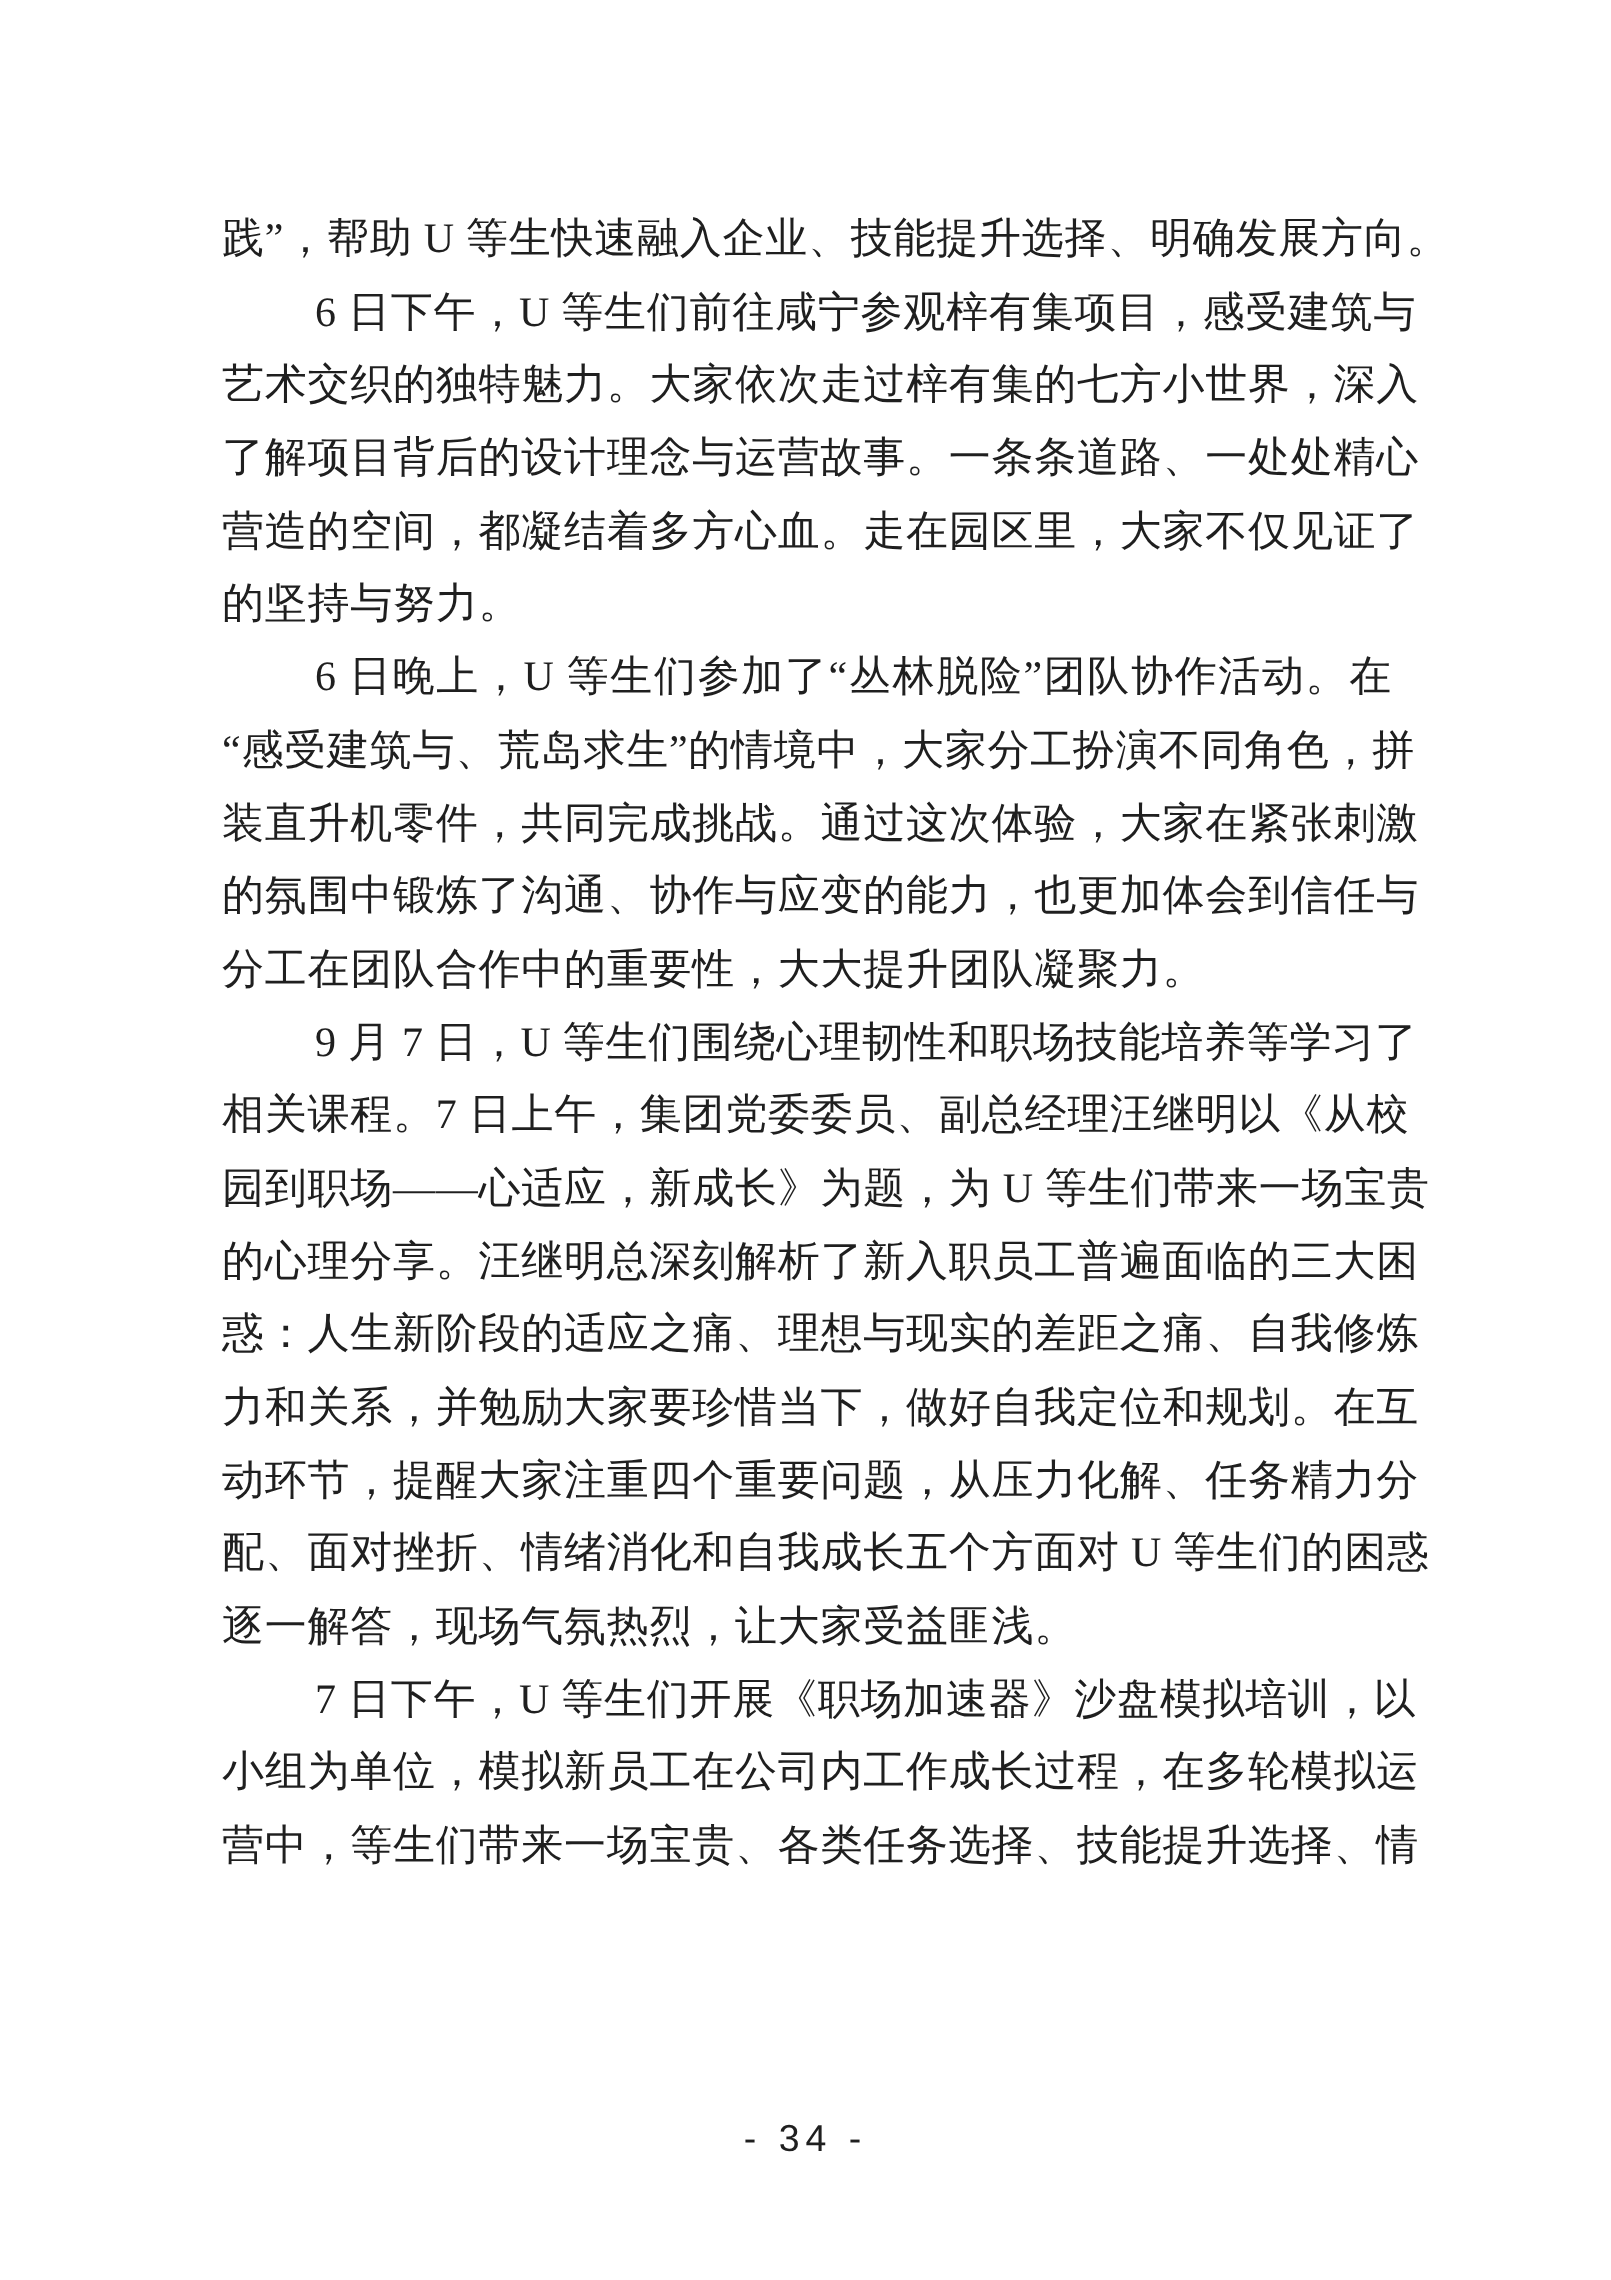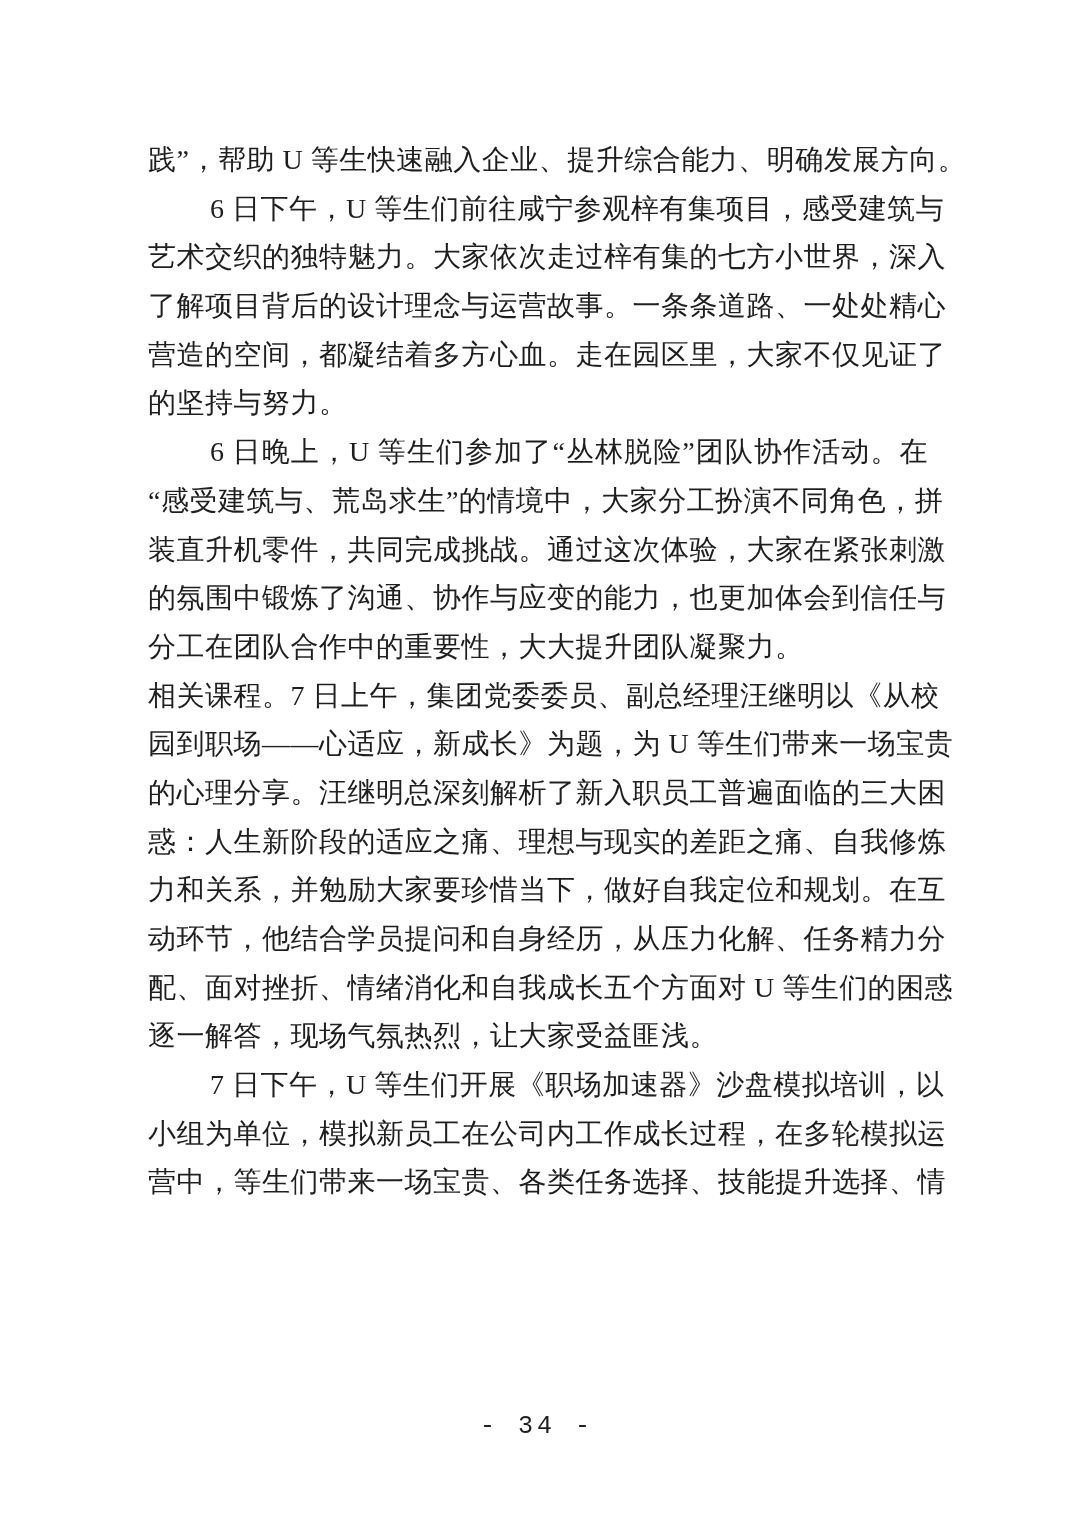--- a/index.html
+++ b/index.html
@@ -43,45 +43,46 @@
     position: absolute;
     left: 0;
     right: 0;
     top: 1412px;
     text-align: center;
   }
   .page-number {
     font-size: 25px;
     color: #1f1f1f;
     letter-spacing: 4px;
-    font-family: Liberation Mono, monospace;
+    font-family: Liberation Sans, sans-serif;
   }
 </style>
 </head>
 <body>
 
 <div class="page">
   <div class="text-block" id="text-block">
-      <div class="line">践”，帮助 U 等生快速融入企业、提升综合能力、明确发展方向。</div>
+      <div class="line">践”，帮助 U 等生快速融入企业、技能提升选择、明确发展方向。</div>
       <div class="line indent">6 日下午，U 等生们前往咸宁参观梓有集项目，感受建筑与</div>
       <div class="line">艺术交织的独特魅力。大家依次走过梓有集的七方小世界，深入</div>
       <div class="line">了解项目背后的设计理念与运营故事。一条条道路、一处处精心</div>
       <div class="line">营造的空间，都凝结着多方心血。走在园区里，大家不仅见证了</div>
       <div class="line end">的坚持与努力。</div>
       <div class="line indent">6 日晚上，U 等生们参加了“丛林脱险”团队协作活动。在</div>
       <div class="line">“感受建筑与、荒岛求生”的情境中，大家分工扮演不同角色，拼</div>
       <div class="line">装直升机零件，共同完成挑战。通过这次体验，大家在紧张刺激</div>
       <div class="line">的氛围中锻炼了沟通、协作与应变的能力，也更加体会到信任与</div>
       <div class="line end">分工在团队合作中的重要性，大大提升团队凝聚力。</div>
+      <div class="line indent">9 月 7 日，U 等生们围绕心理韧性和职场技能培养等学习了</div>
       <div class="line">相关课程。7 日上午，集团党委委员、副总经理汪继明以《从校</div>
       <div class="line">园到职场——心适应，新成长》为题，为 U 等生们带来一场宝贵</div>
       <div class="line">的心理分享。汪继明总深刻解析了新入职员工普遍面临的三大困</div>
       <div class="line">惑：人生新阶段的适应之痛、理想与现实的差距之痛、自我修炼</div>
       <div class="line">力和关系，并勉励大家要珍惜当下，做好自我定位和规划。在互</div>
-      <div class="line">动环节，他结合学员提问和自身经历，从压力化解、任务精力分</div>
+      <div class="line">动环节，提醒大家注重四个重要问题，从压力化解、任务精力分</div>
       <div class="line">配、面对挫折、情绪消化和自我成长五个方面对 U 等生们的困惑</div>
       <div class="line end">逐一解答，现场气氛热烈，让大家受益匪浅。</div>
       <div class="line indent">7 日下午，U 等生们开展《职场加速器》沙盘模拟培训，以</div>
       <div class="line">小组为单位，模拟新员工在公司内工作成长过程，在多轮模拟运</div>
       <div class="line">营中，等生们带来一场宝贵、各类任务选择、技能提升选择、情</div>
     </div>
   <div class="footer">
     <span class="page-number">- 34 -</span>
   </div>
 </div>

